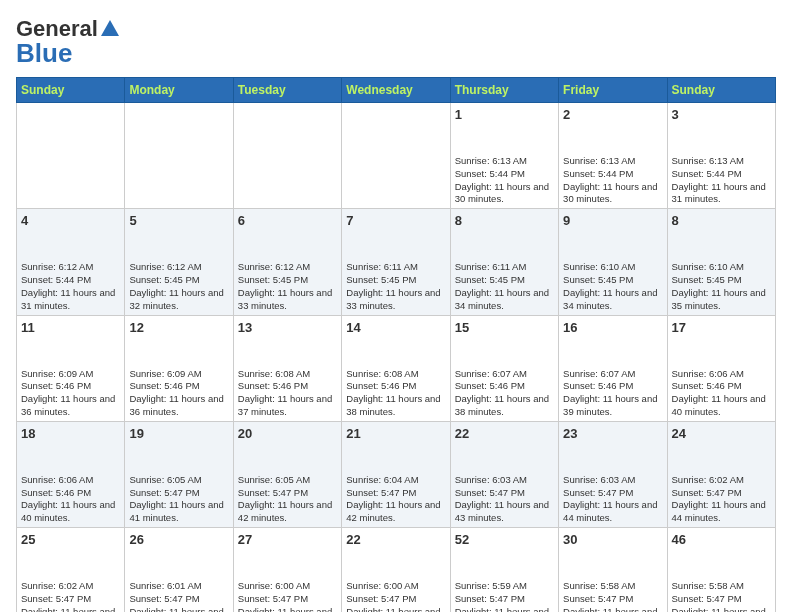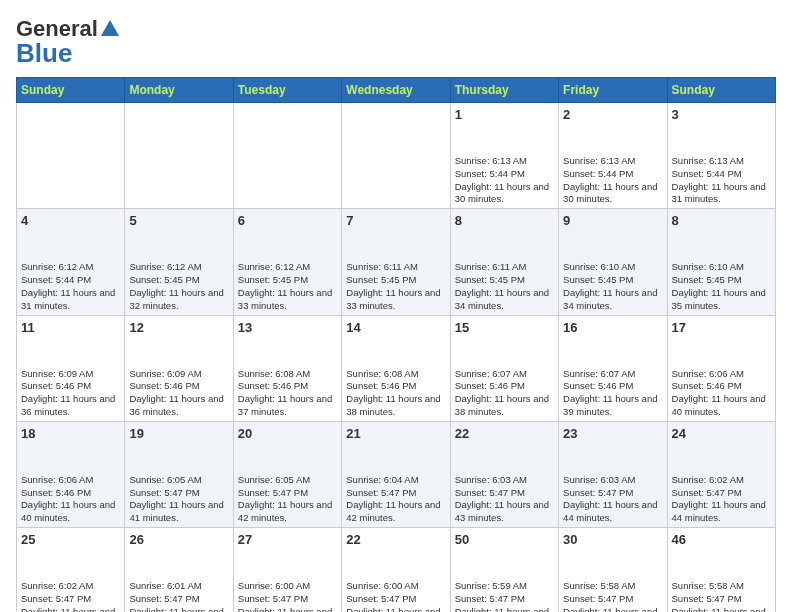--- a/index.html
+++ b/index.html
@@ -227,21 +227,21 @@
         </td>
         <td>
           <span class="day-number">27</span>
           <div class="day-info">Sunrise: 6:00 AM<br>Sunset: 5:47 PM<br>Daylight: 11 hours and 46 minutes.</div>
         </td>
         <td>
           <span class="day-number">22</span>
           <div class="day-info">Sunrise: 6:00 AM<br>Sunset: 5:47 PM<br>Daylight: 11 hours and 47 minutes.</div>
         </td>
         <td>
-          <span class="day-number">50</span>
+          <span class="day-number">52</span>
           <div class="day-info">Sunrise: 5:59 AM<br>Sunset: 5:47 PM<br>Daylight: 11 hours and 48 minutes.</div>
         </td>
         <td>
           <span class="day-number">30</span>
           <div class="day-info">Sunrise: 5:58 AM<br>Sunset: 5:47 PM<br>Daylight: 11 hours and 49 minutes.</div>
         </td>
         <td>
           <span class="day-number">46</span>
           <div class="day-info">Sunrise: 5:58 AM<br>Sunset: 5:47 PM<br>Daylight: 11 hours and 49 minutes.</div>
         </td>

